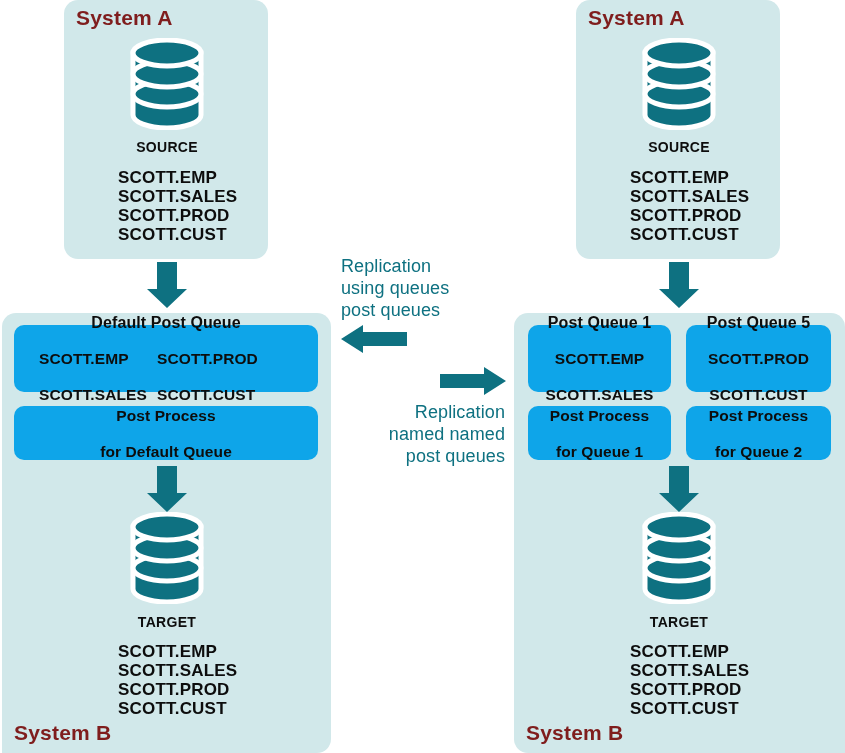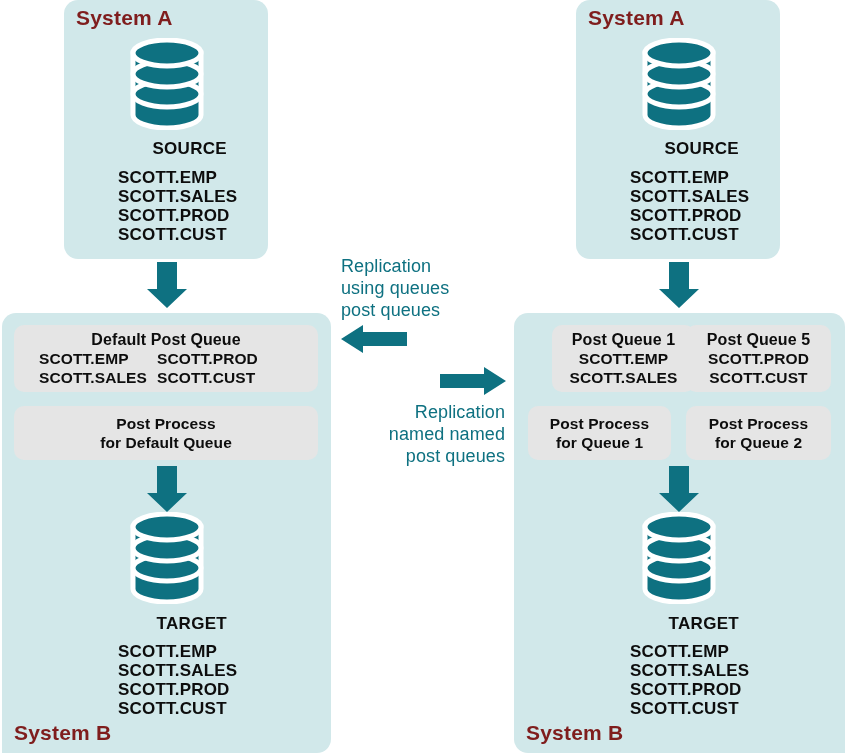--- a/index.html
+++ b/index.html
@@ -46,67 +46,68 @@
   .db-icon {
     position: absolute;
     width: 80px;
     height: 92px;
   }
   .db-icon svg { display: block; width: 100%; height: 100%; }
 
   
   .db-caption {
     position: absolute;
-    text-align: right;
-    font-size: 17px;
+    text-align: center;
+    font-size: 14px;
     font-weight: bold;
     color: #0d0d0d;
     letter-spacing: 0.3px;
     white-space: nowrap;
   }
   .table-list {
     position: absolute;
     font-size: 17px;
     font-weight: bold;
     color: #0d0d0d;
     line-height: 19px;
     letter-spacing: 0.2px;
     white-space: nowrap;
   }
 
   
   .wbox {
     position: absolute;
-    background: #e5e5e5;
+    background: #0ea5e9;
     border-radius: 10px;
     box-sizing: border-box;
     display: flex;
     flex-direction: column;
     align-items: center;
     justify-content: center;
     color: #0d0d0d;
     font-weight: bold;
     font-size: 15.5px;
     line-height: 19px;
     letter-spacing: 0.1px;
+    gap: 17px;
   }
   .wbox .hdr { font-size: 16px; }
   .wbox .row {
     display: flex;
     width: 100%;
     justify-content: center;
   }
   .wbox .col-l { width: 132px; text-align: left; padding-left: 14px; box-sizing: border-box; }
   .wbox .col-r { width: 150px; text-align: left; box-sizing: border-box; }
 
   
   #box-default-queue  { left: 14px; top: 325px; width: 304px; height: 67px; }
   #box-default-proc   { left: 14px; top: 406px; width: 304px; height: 54px; }
   
-  #box-queue-1 { left: 552px; top: 325px; width: 143px; height: 67px; }
+  #box-queue-1 { left: 528px; top: 325px; width: 143px; height: 67px; }
   #box-queue-2 { left: 686px; top: 325px; width: 145px; height: 67px; }
   #box-proc-1  { left: 528px; top: 406px; width: 143px; height: 54px; }
   #box-proc-2  { left: 686px; top: 406px; width: 145px; height: 54px; }
 
   
   .arrow { position: absolute; }
   .arrow svg { display: block; width: 100%; height: 100%; }
   .arrow-down { width: 44px; height: 46px; }
   .arrow-side { width: 66px; height: 28px; }
 

